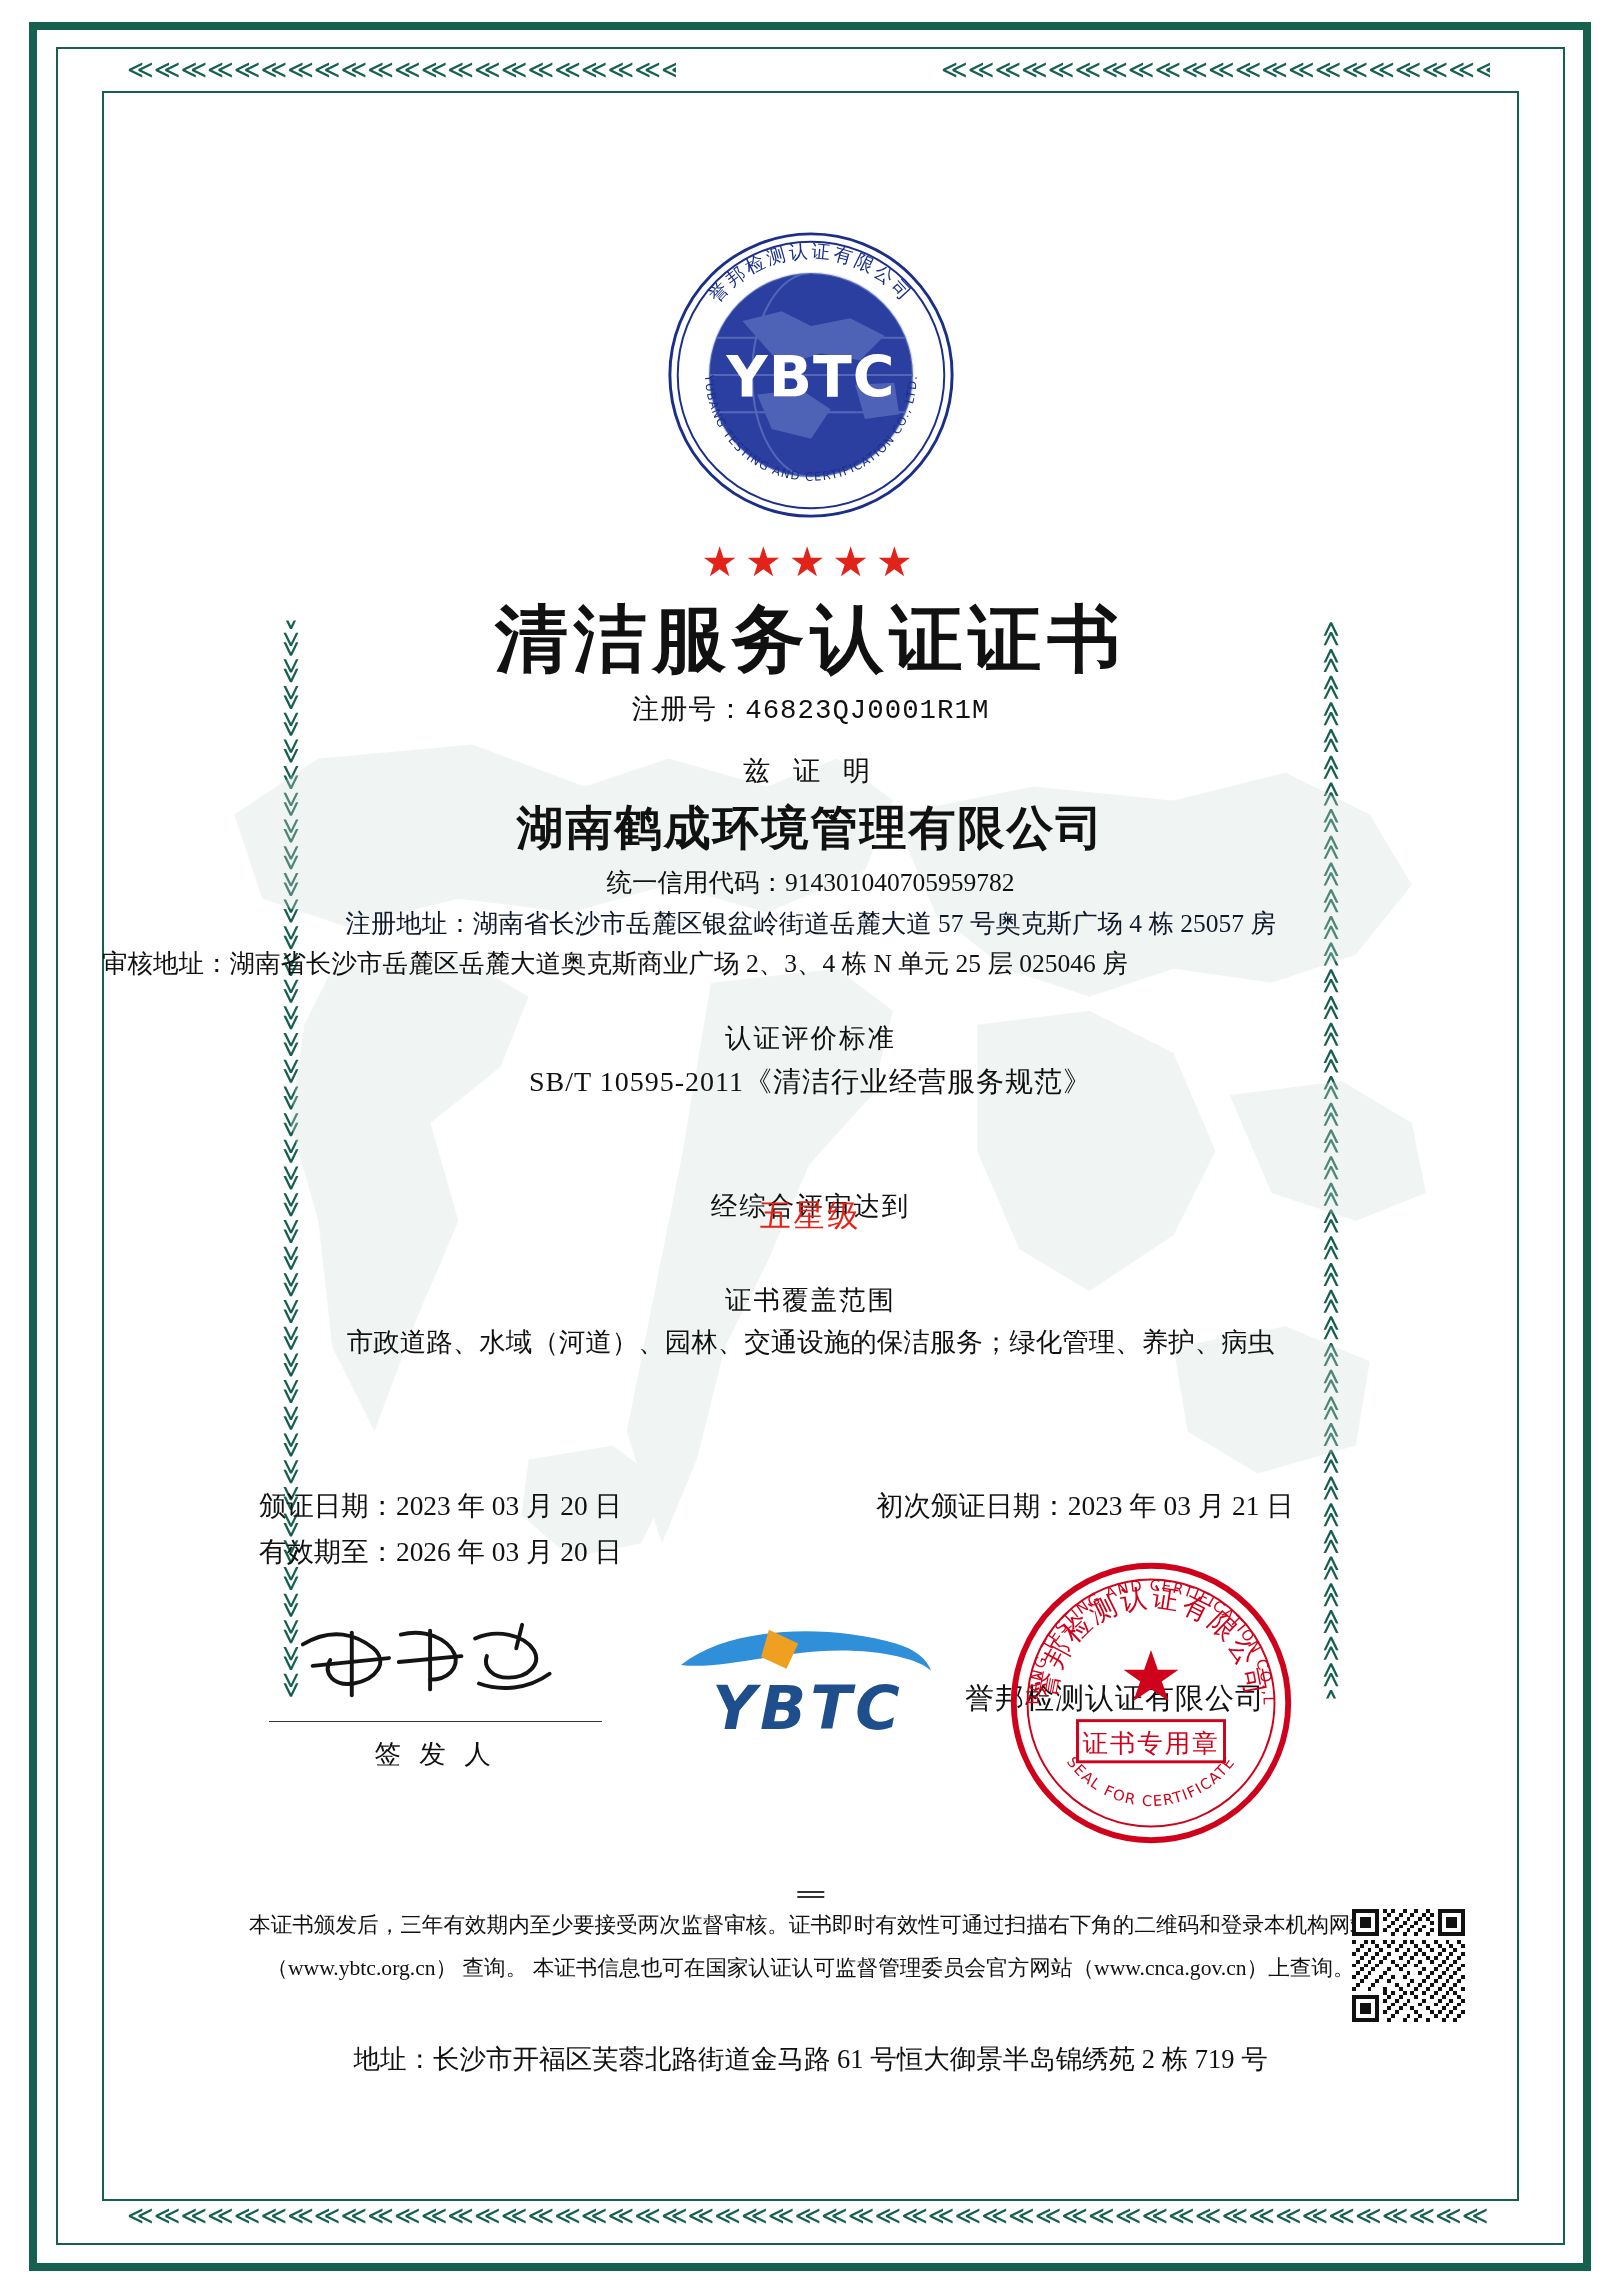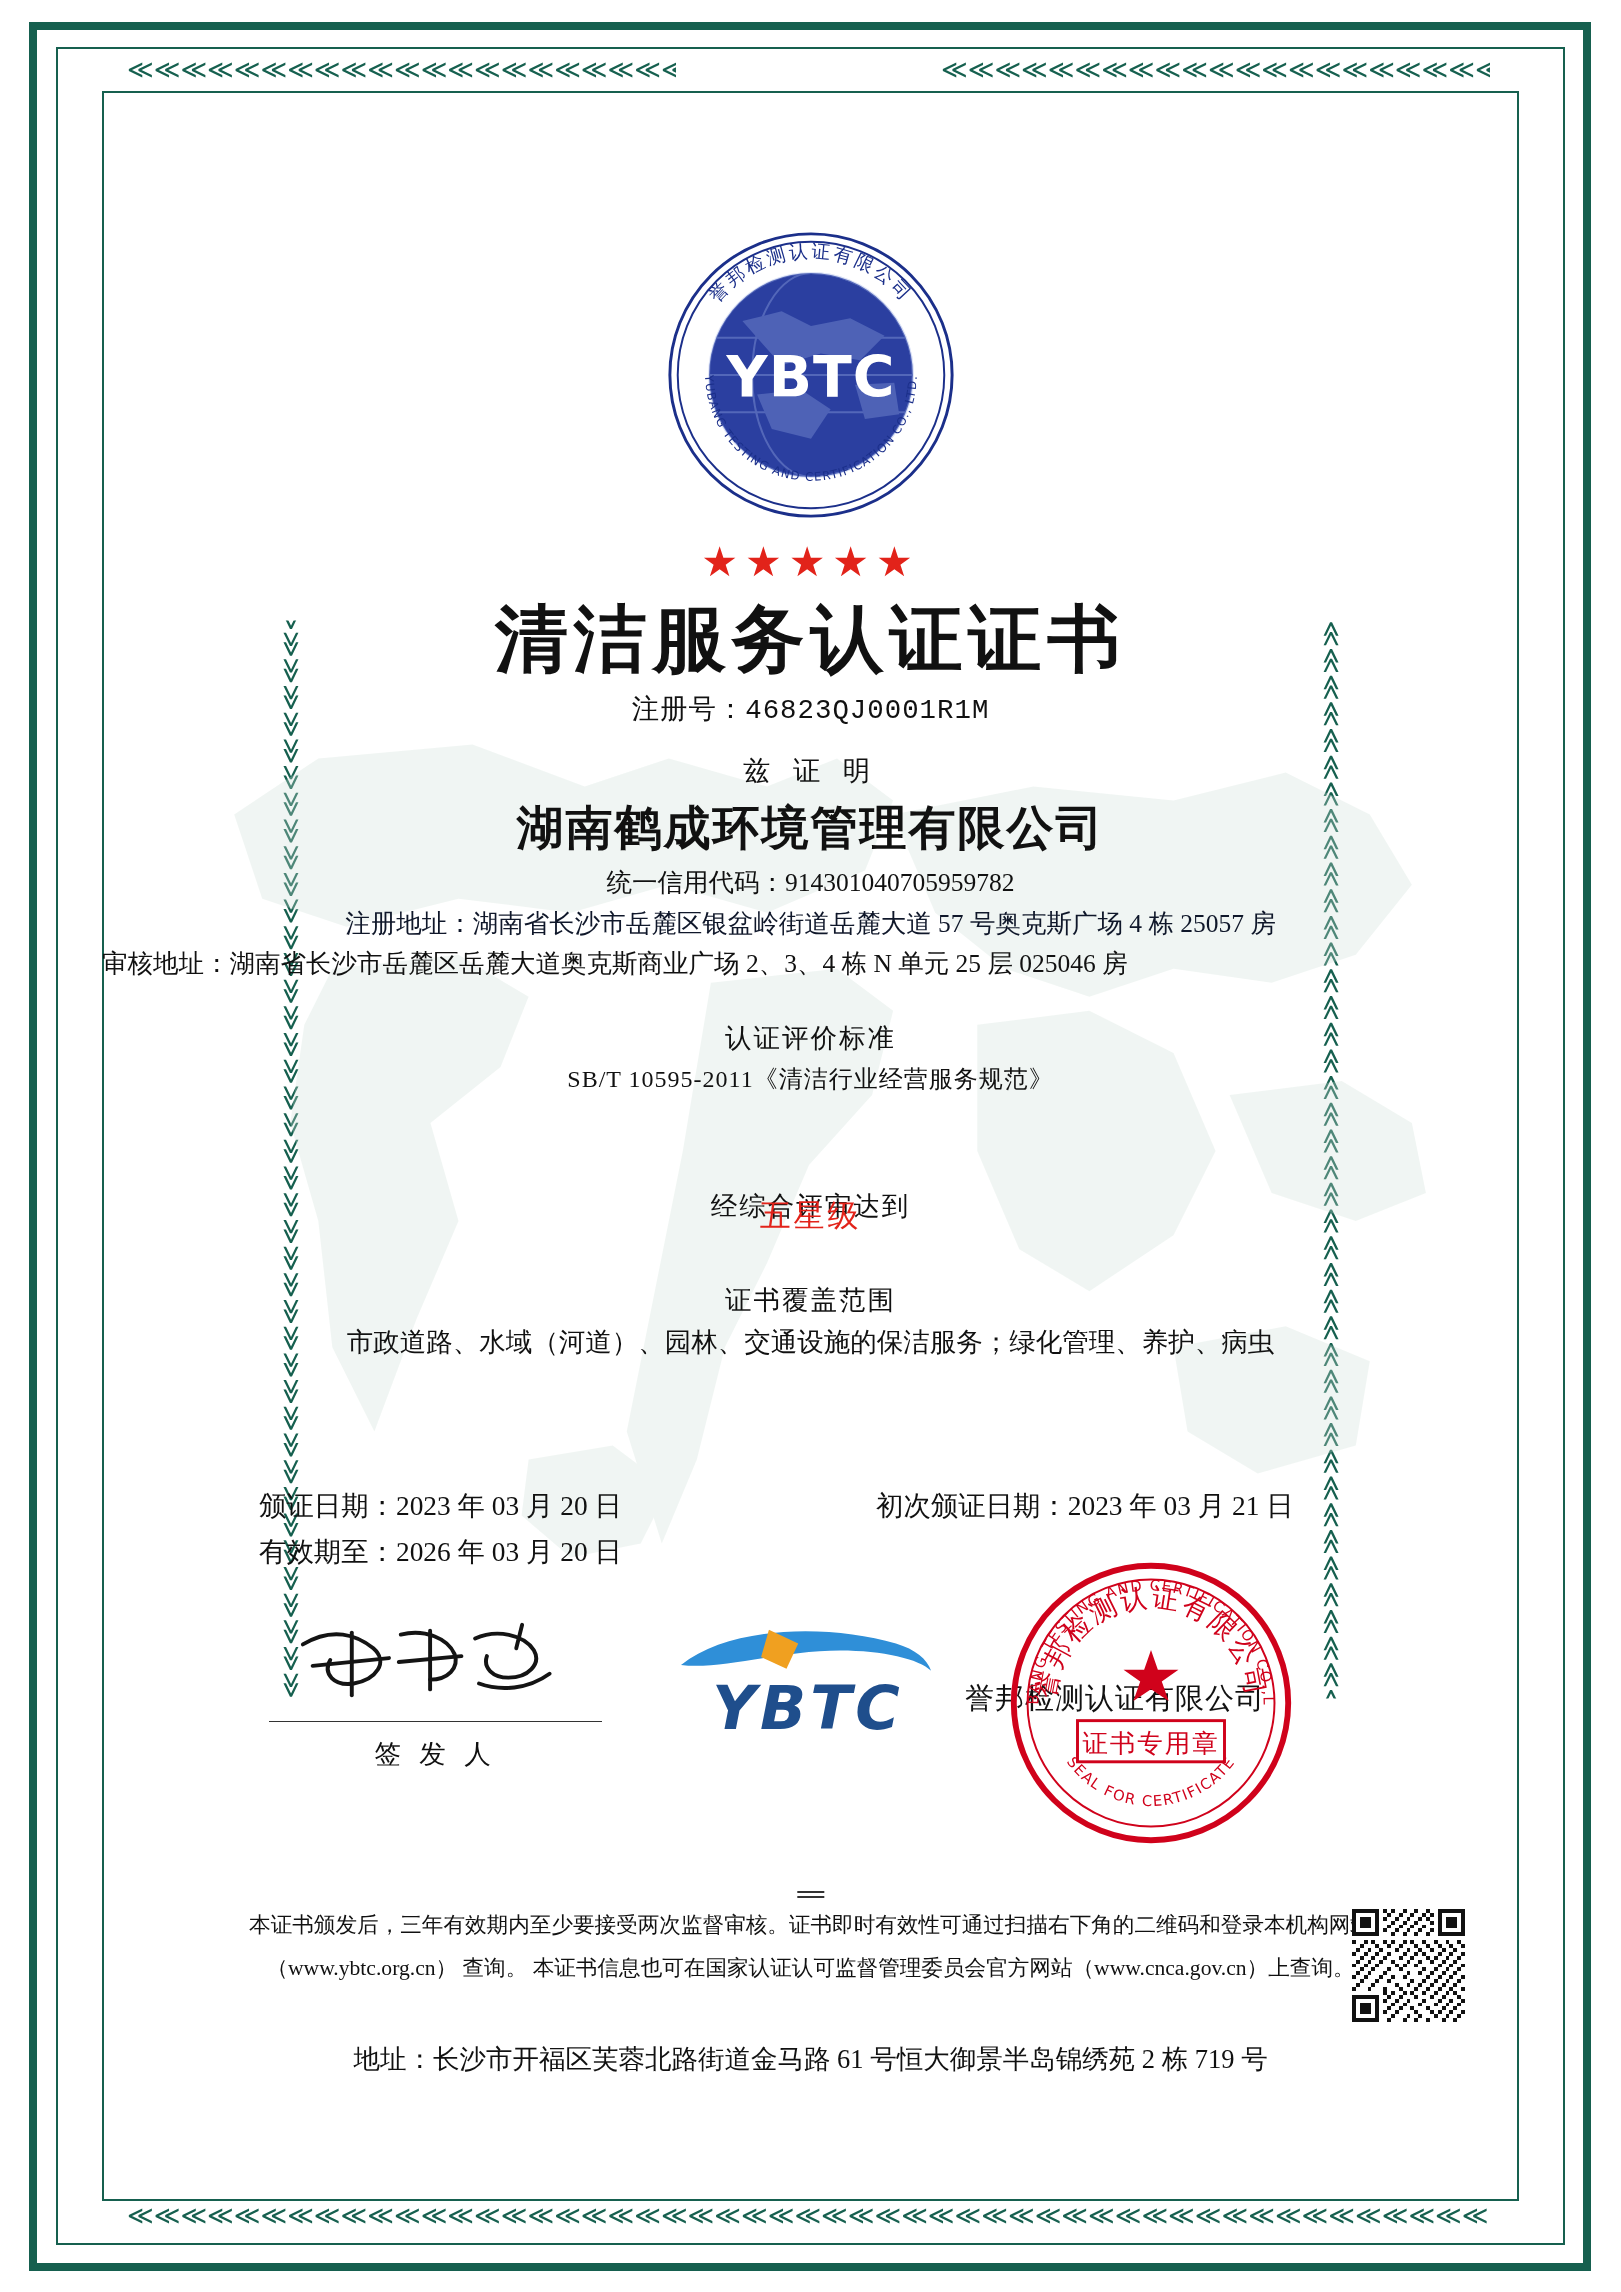--- a/index.html
+++ b/index.html
@@ -181,21 +181,21 @@
     font-size: 26.5px;
     letter-spacing: 2px;
     color: #111111;
   }
   .lbl-standard { top: 929px; }
   .standard-value {
     position: absolute;
     left: 0; right: 0;
     top: 972px;
     text-align: center;
-    font-size: 24px;
+    font-size: 28px;
     color: #111111;
     letter-spacing: 1px;
   }
   .lbl-review { top: 1097px; }
   .grade {
     position: absolute;
     left: 0; right: 0;
     top: 1104px;
     text-align: center;
     font-size: 31px;

